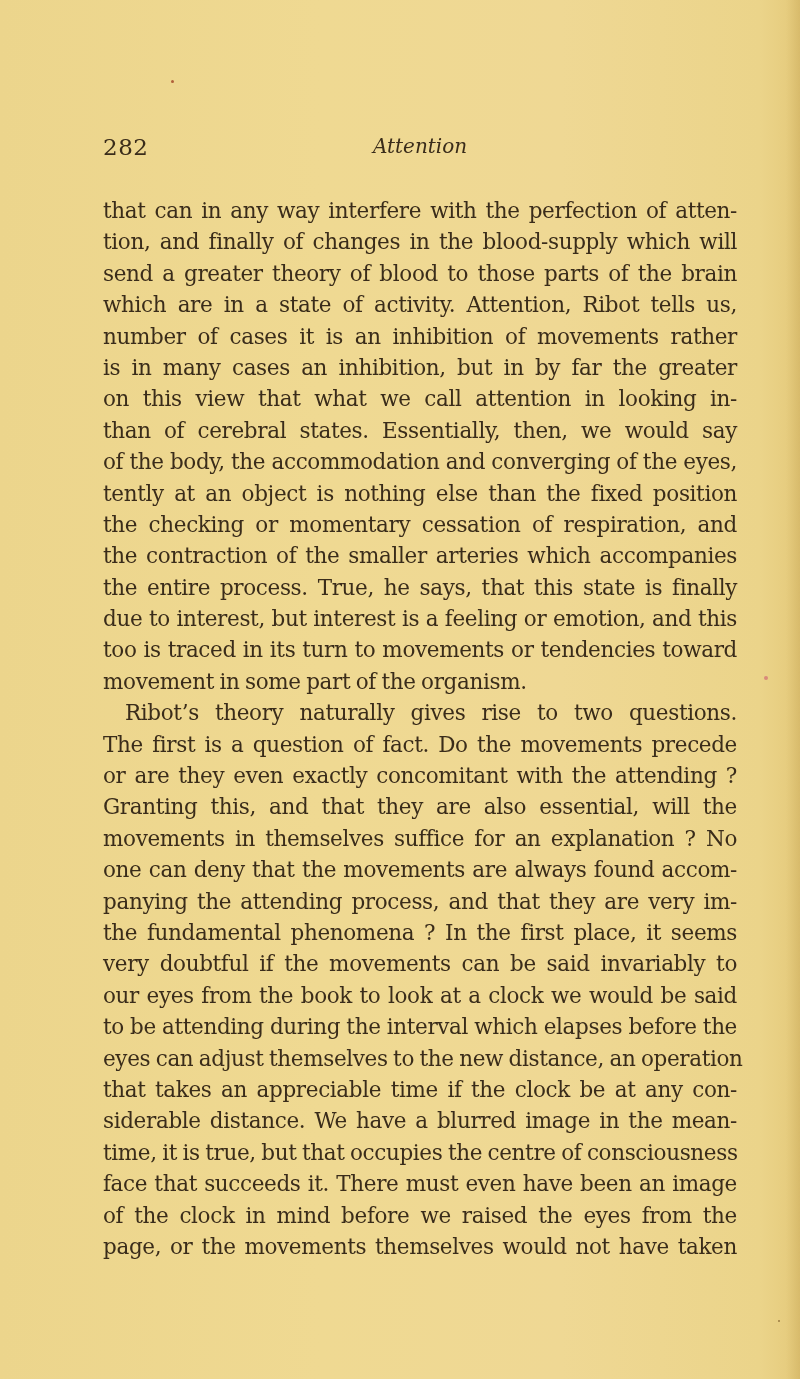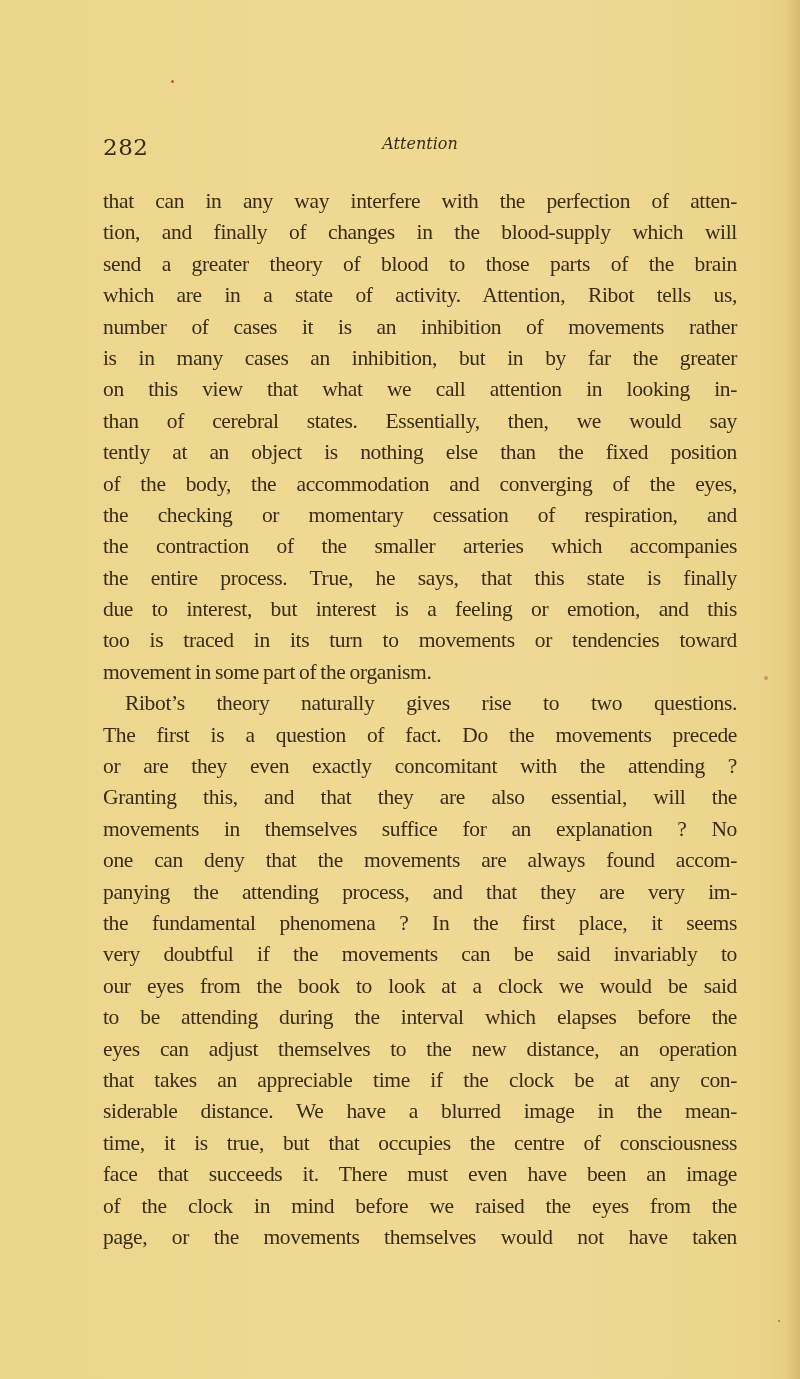--- a/index.html
+++ b/index.html
@@ -38,29 +38,28 @@
     letter-spacing: 0.5px;
     color: #3a2c1a;
   }
   .running-title {
     position: absolute;
     left: 0;
     right: 0;
     top: 0;
     text-align: center;
     font-style: italic;
-    font-size: 16px;
+    font-size: 20px;
     color: #3a2c1a;
   }
   .body-text {
     position: absolute;
-    top: 186px;
+    top: 195px;
     left: 103px;
     width: 634px;
-    font-family: Liberation Serif, serif;
   }
   .line {
     display: block;
     height: 31.4px;
     line-height: 31.4px;
     font-size: 21.5px;
     white-space: nowrap;
     text-align: justify;
     text-align-last: justify;
     word-spacing: -1px;
@@ -95,22 +94,22 @@
 <main class="body-text">
   <div>
     <span class="line">that can in any way interfere with the perfection of atten-</span>
     <span class="line">tion, and finally of changes in the blood-supply which will</span>
     <span class="line">send a greater theory of blood to those parts of the brain</span>
     <span class="line">which are in a state of activity.  Attention, Ribot tells us,</span>
     <span class="line">number of cases it is an inhibition of movements rather</span>
     <span class="line">is in many cases an inhibition, but in by far the greater</span>
     <span class="line">on this view that what we call attention in looking in-</span>
     <span class="line">than of cerebral states.  Essentially, then, we would say</span>
+    <span class="line">of the body, the accommodation and converging of the eyes,</span>
     <span class="line">tently at an object is nothing else than the fixed position</span>
-    <span class="line">of the body, the accommodation and converging of the eyes,</span>
     <span class="line">the checking or momentary cessation of respiration, and</span>
     <span class="line">the contraction of the smaller arteries which accompanies</span>
     <span class="line">the entire process.  True, he says, that this state is finally</span>
     <span class="line">due to interest, but interest is a feeling or emotion, and this</span>
     <span class="line">too is traced in its turn to movements or tendencies toward</span>
     <span class="line last">movement in some part of the organism.</span>
   </div>
   <div>
     <span class="line indent">Ribot’s theory naturally gives rise to two questions.</span>
     <span class="line">The first is a question of fact.  Do the movements precede</span>

